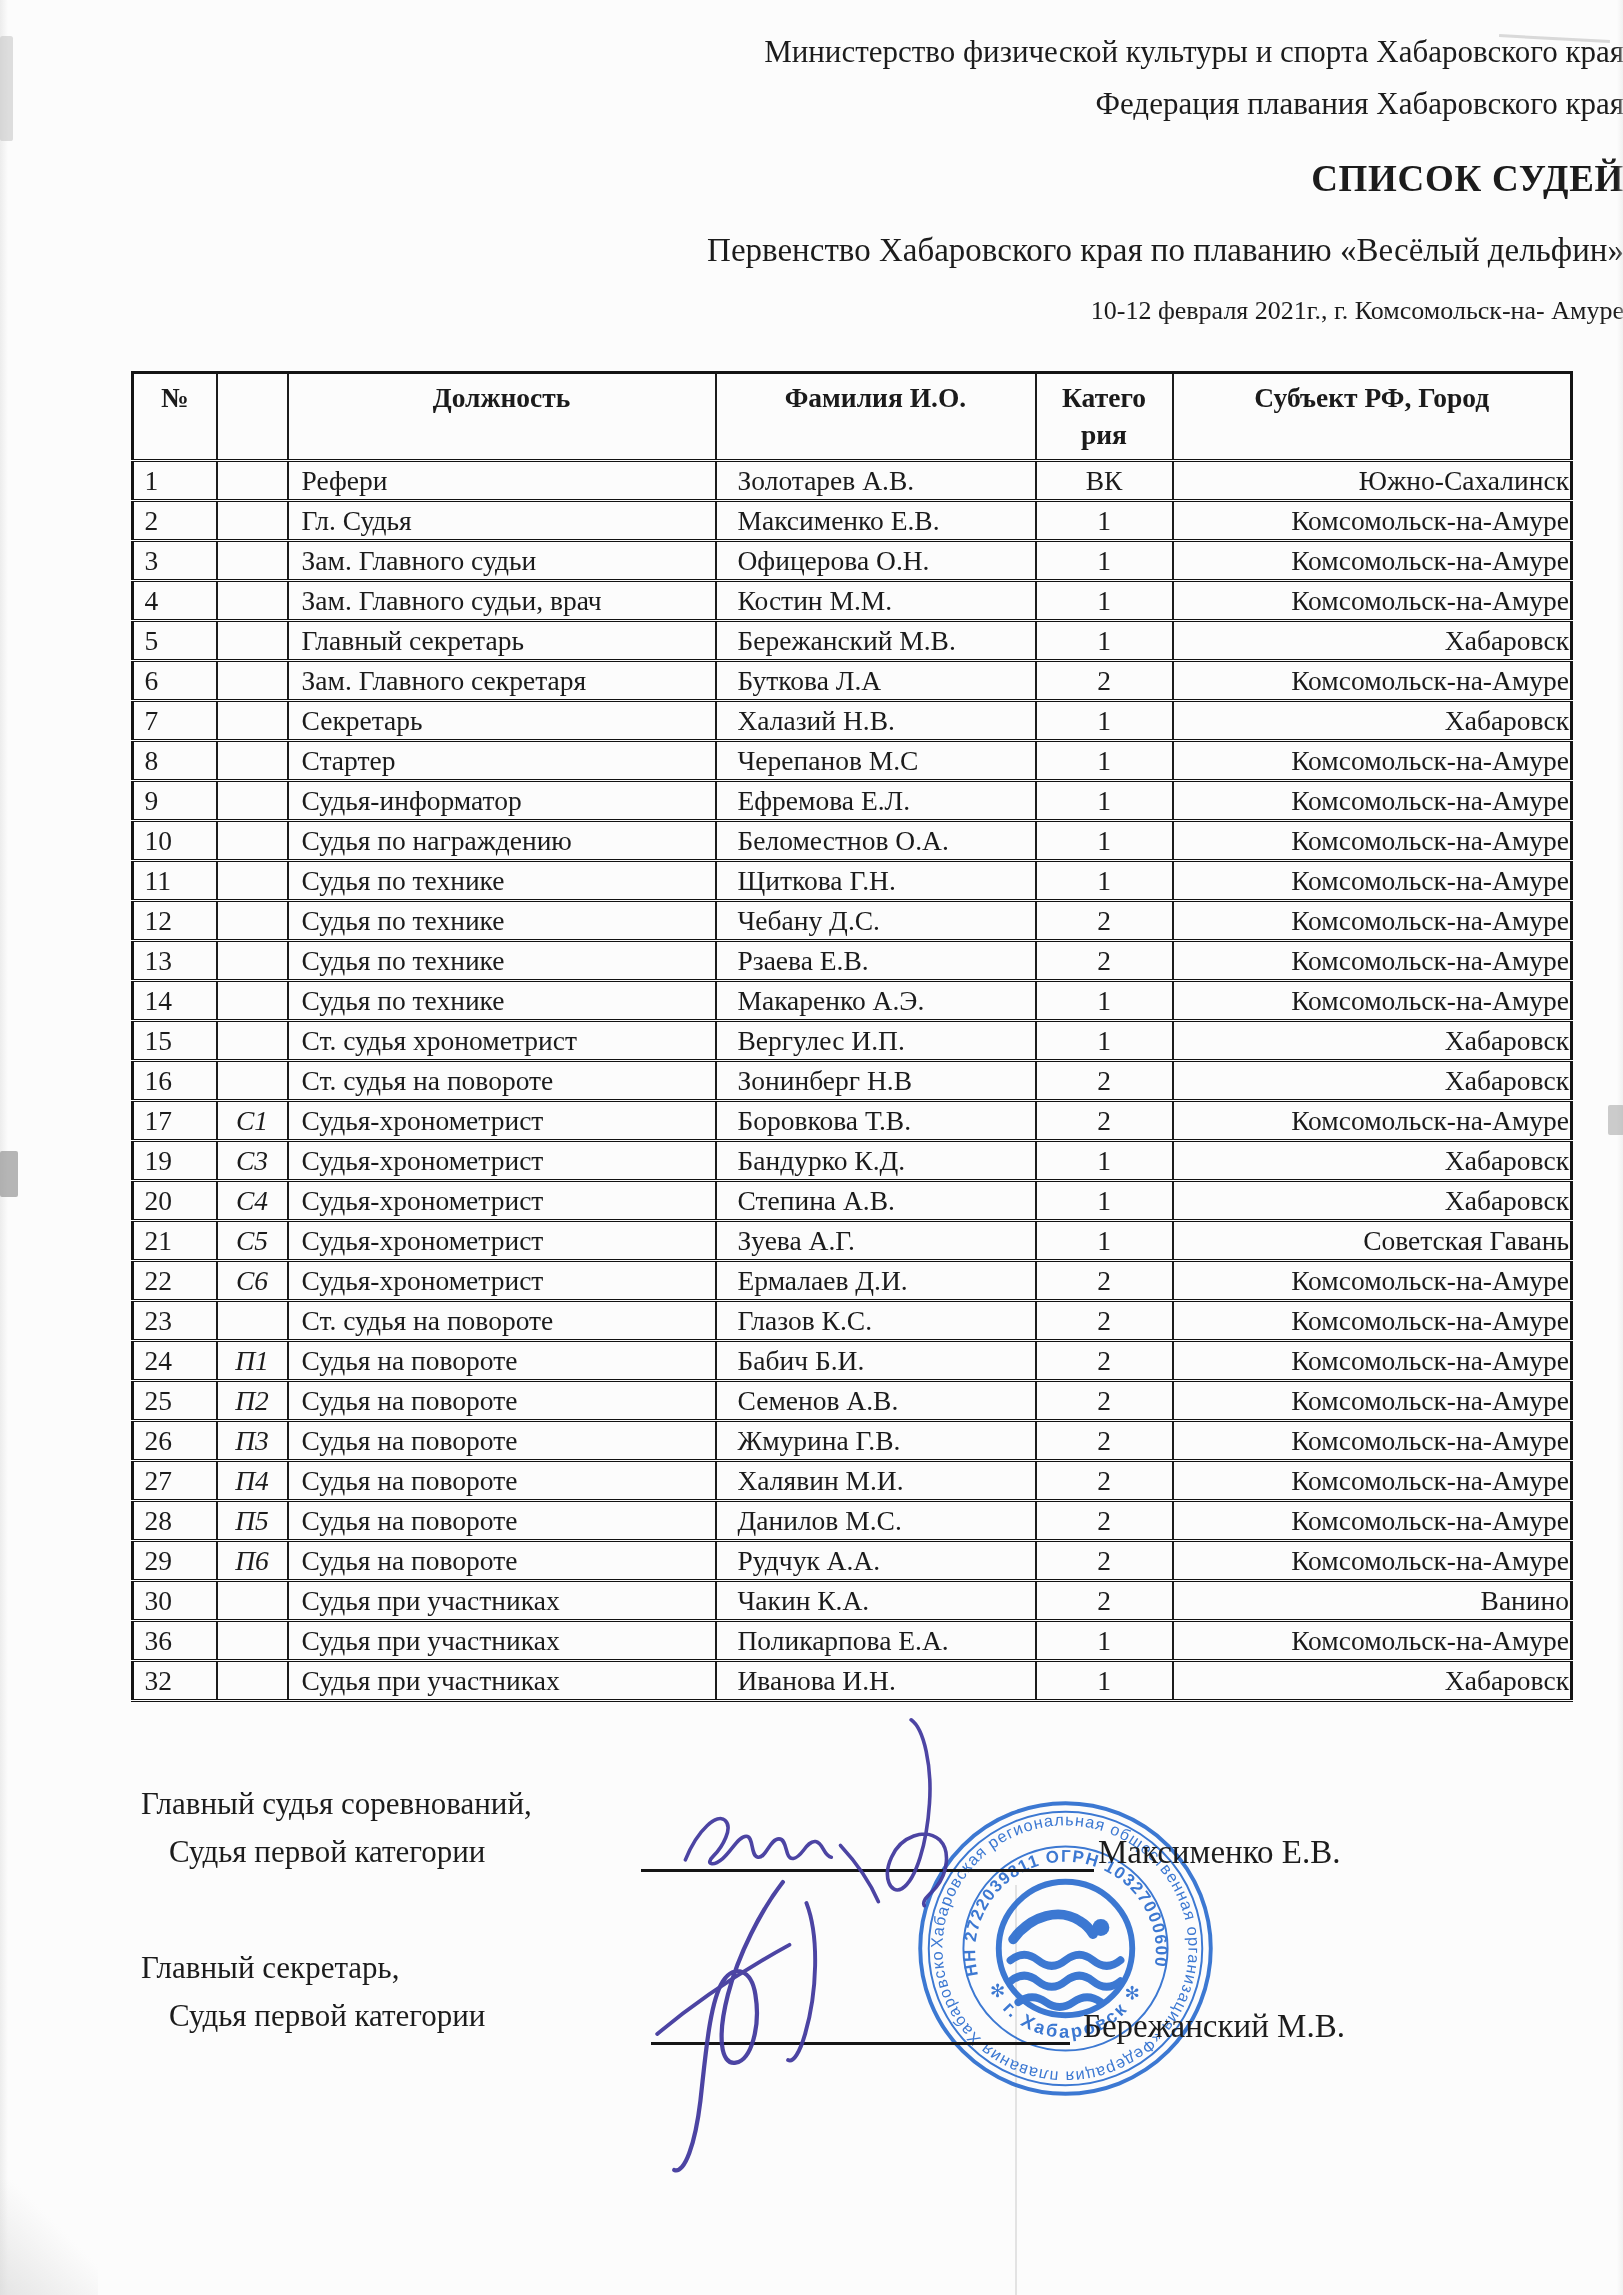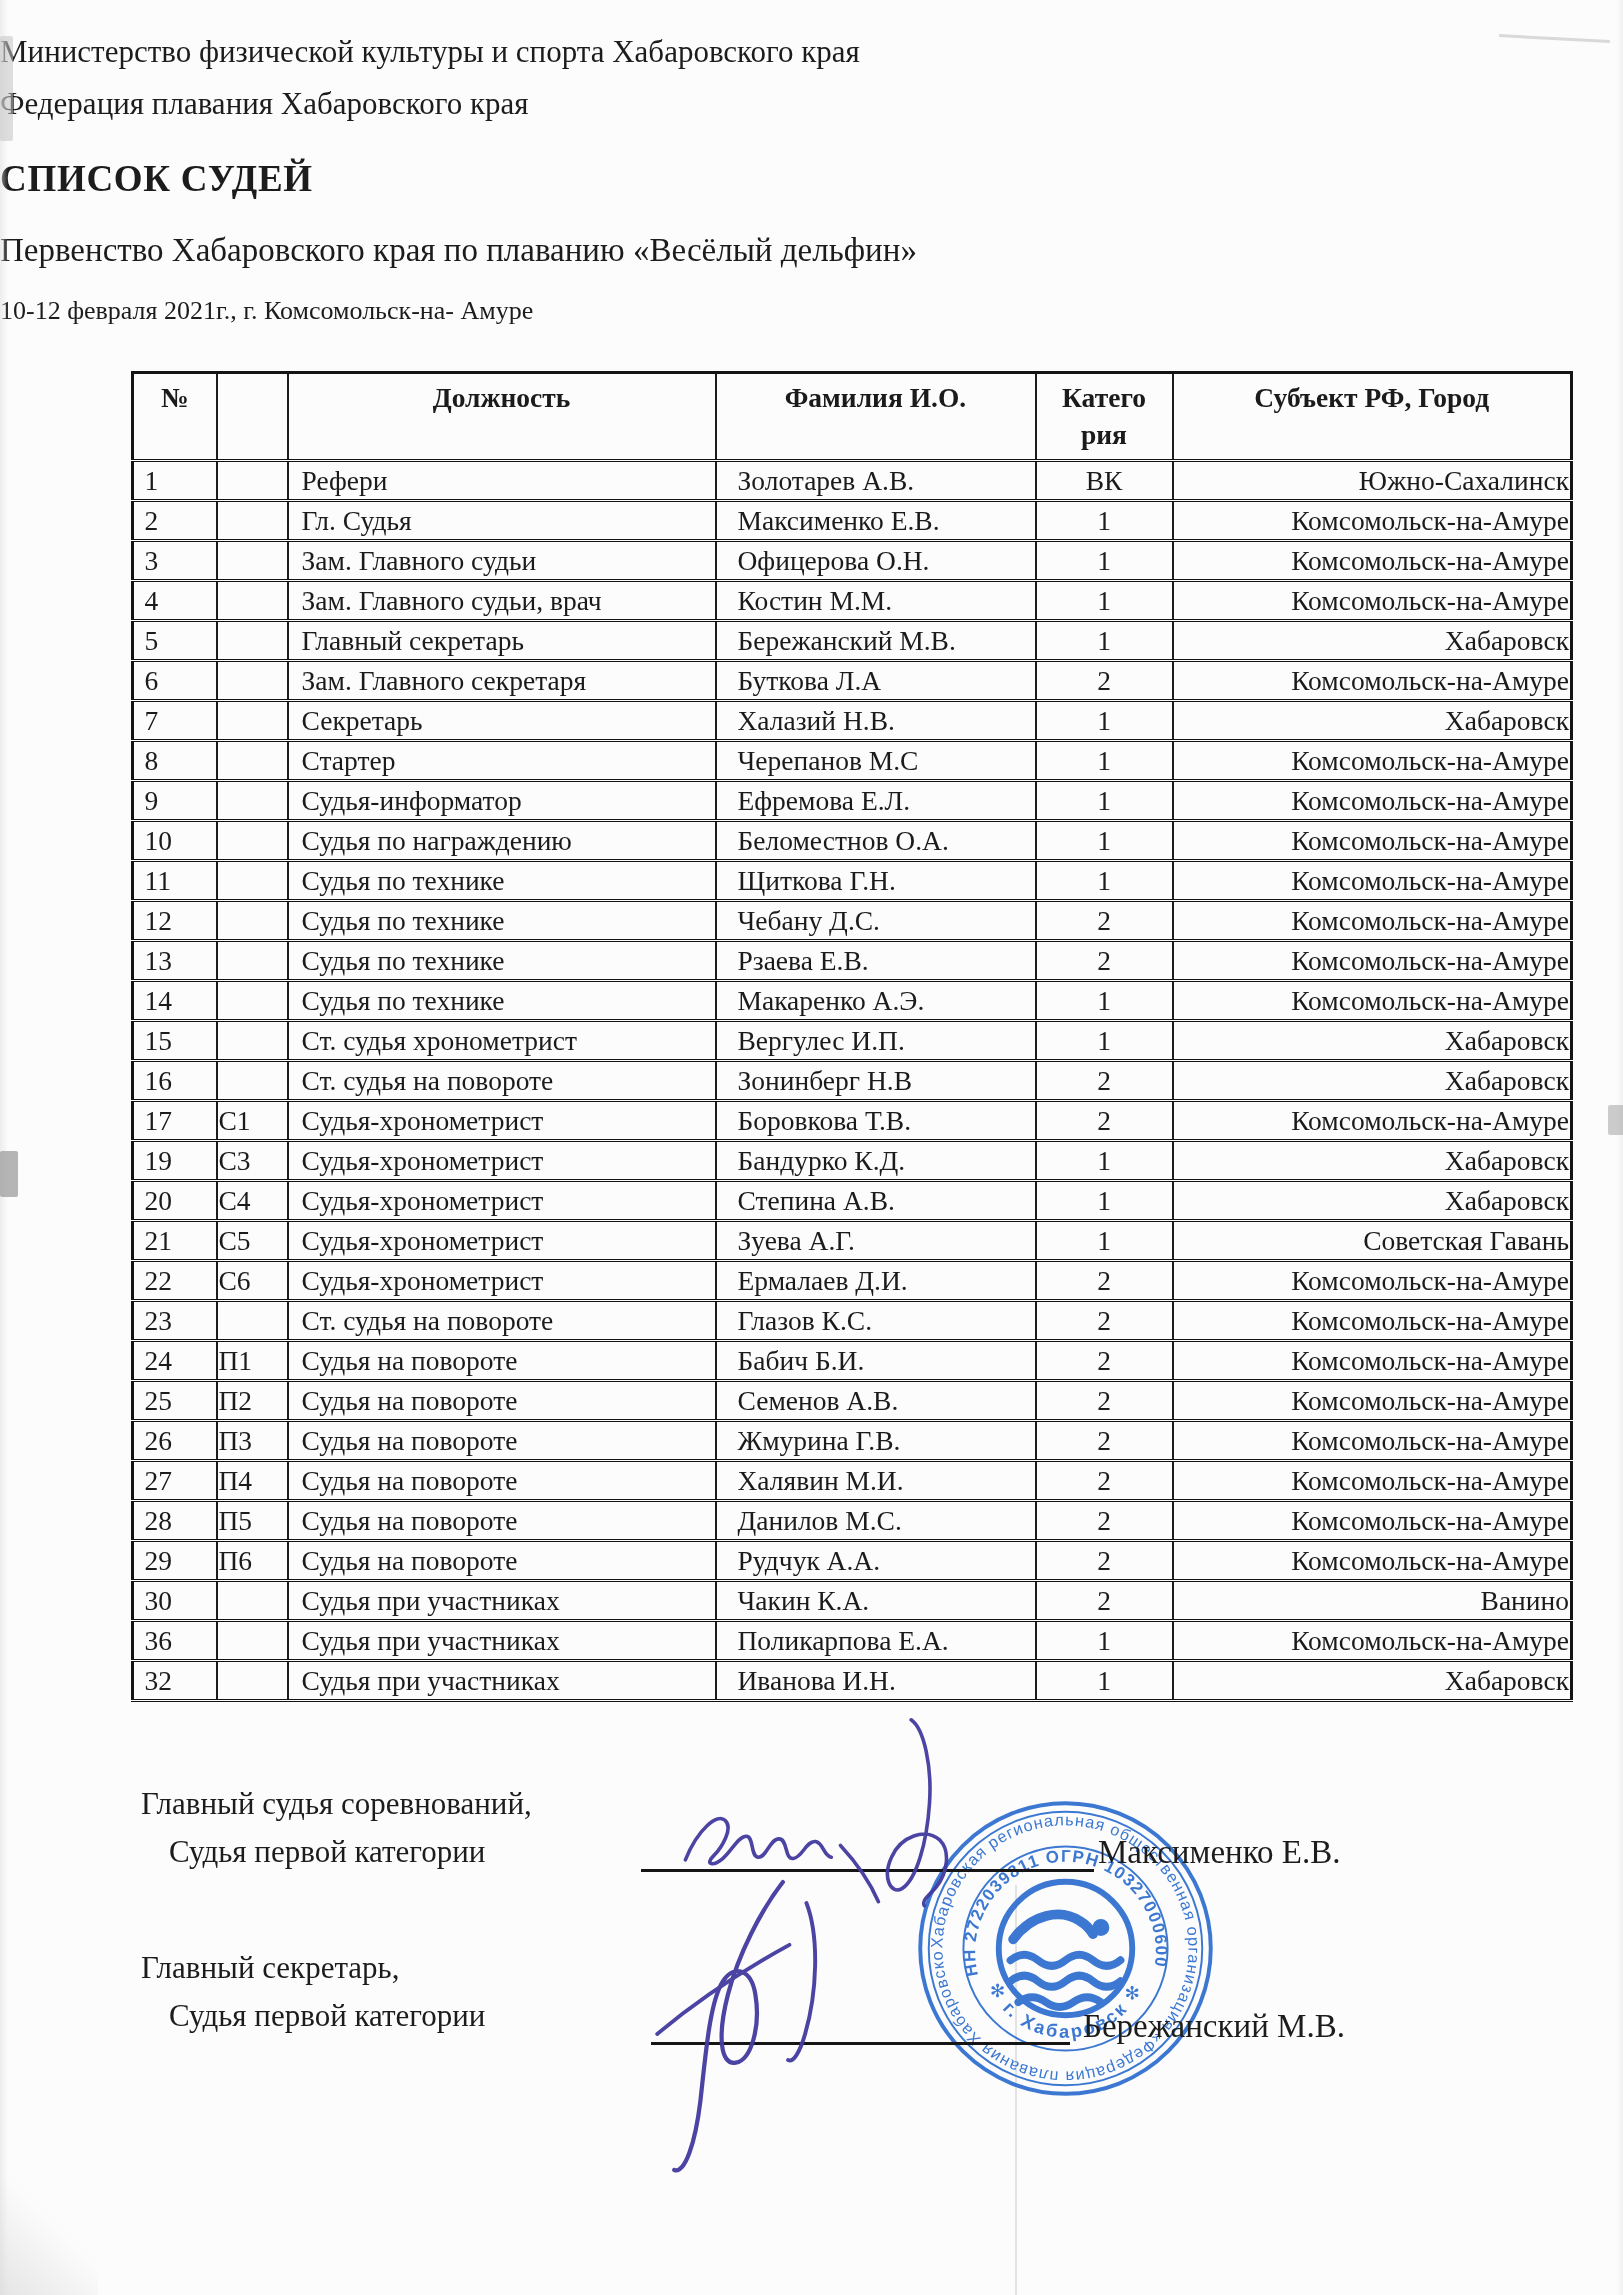--- a/index.html
+++ b/index.html
@@ -1,41 +1,41 @@
 <!DOCTYPE html>
 <html style="font-size:10.5px"><head>
 <meta charset="utf-8">
 <style>
   html,body{margin:0;padding:0;background:#ffffff;}
   .page{
     position:relative;width:1624px;height:2295px;background:#fcfcfc;overflow:hidden;
     font-family:"Liberation Serif","DejaVu Serif",serif;color:#1c1c1c;
   }
   
-  .hdr{position:absolute;left:0;width:1624px;text-align:left;white-space:nowrap;}
+  .hdr{position:absolute;left:0;width:1624px;text-align:right;white-space:nowrap;}
   .org1{top:34px;font-size:31px;}
   .org2{top:86px;font-size:31px;}
   .title{top:157px;font-size:37px;font-weight:bold;letter-spacing:0.7px;font-family:Liberation Serif, serif;}
   .subtitle{top:232px;font-size:33px;}
   .dateline{top:296px;font-size:26px;}
   
   .judges{
     position:absolute;left:131px;top:371px;width:1440px;
     border-collapse:collapse;table-layout:fixed;font-size:27.5px;color:#1b1b1b;
     border:3.3px solid #141414;
   }
   .judges th,.judges td{
     border-left:2px solid #1c1c1c;border-right:2px solid #1c1c1c;
     border-bottom:3.9px double #121212;overflow:hidden;
   }
   .judges th{height:80px;vertical-align:top;padding:5.2px 3.9px 0 3.9px;font-weight:bold;
     text-align:center;line-height:37px;font-size:27.5px;}
   .judges td{height:35px;vertical-align:middle;line-height:1;}
   .judges td.c-num{text-align:left;padding-left:10.5px;}
-  .judges td.c-code{text-align:left;}
+  .judges td.c-code{text-align:center;font-style:italic;}
   .judges td.c-pos{text-align:left;padding-left:13px;}
   .judges td.c-name{text-align:left;padding-left:21px;}
   .judges td.c-cat{text-align:center;}
   .judges td.c-city{text-align:right;padding-left:10.5px;}
   
   .sigrole{position:absolute;left:141px;font-size:31px;line-height:1;}
   .sigrole .l2{margin-top:17px;margin-left:28px;}
   .sigline{position:absolute;height:2.6px;background:#151515;z-index:5;}
   .signame{position:absolute;font-size:33px;white-space:nowrap;z-index:5;}
   

